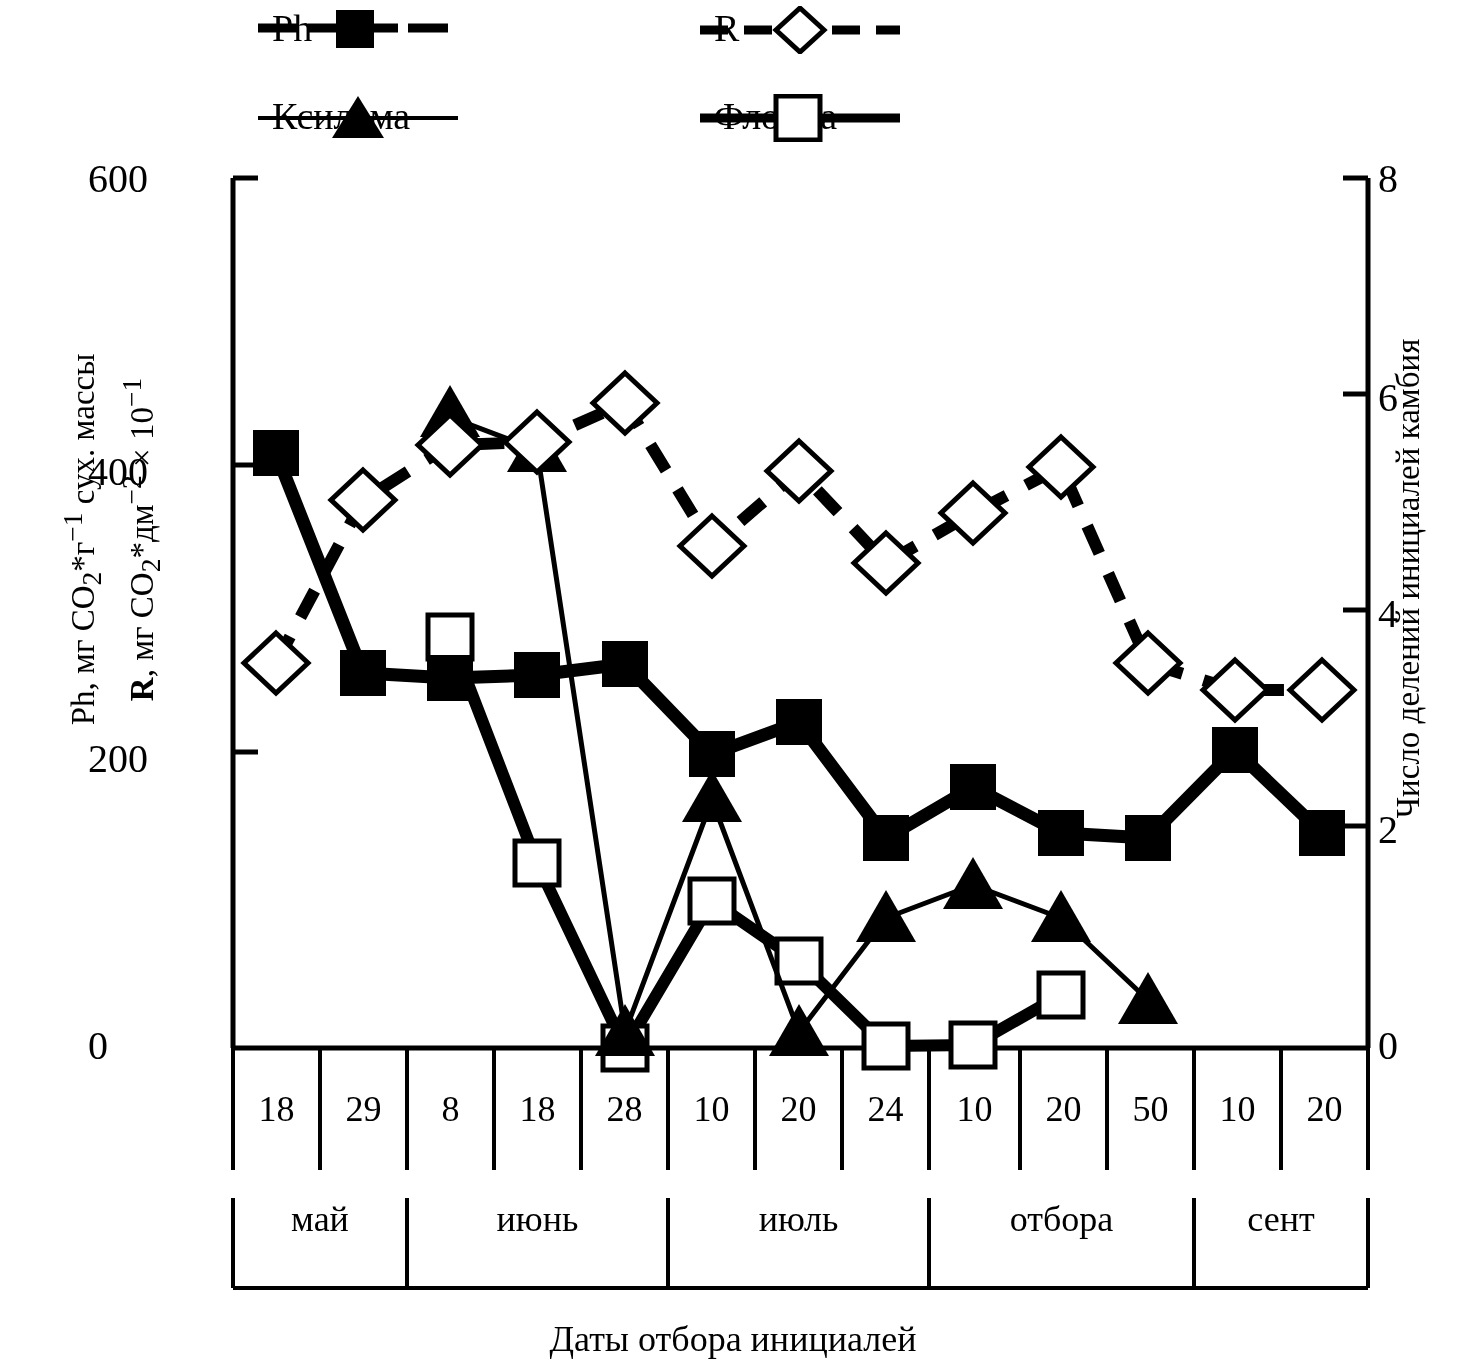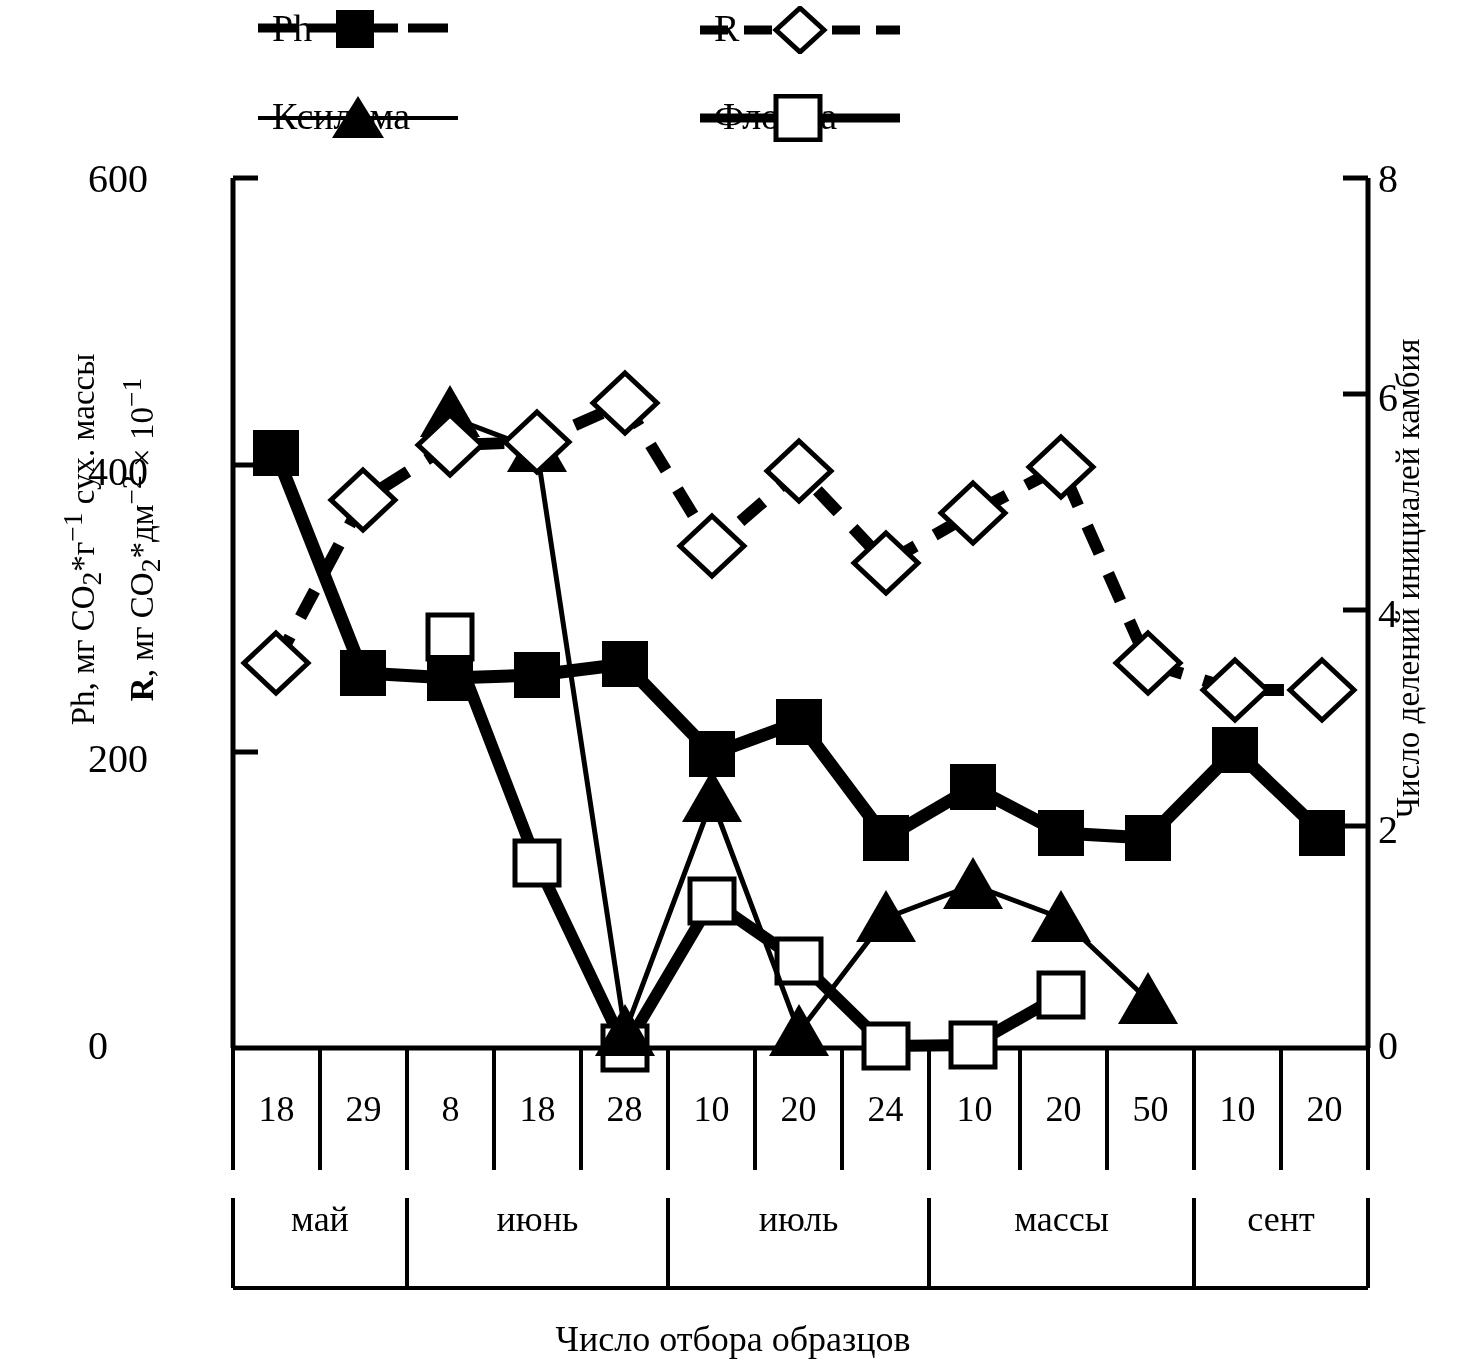--- a/index.html
+++ b/index.html
@@ -64,21 +64,21 @@
     </div>
   </div>
 
   <div class="ylabel-left">
     <div>Ph, мг CO<sub>2</sub>*г<sup>−1</sup> сух. массы</div>
     <div><b>R</b>, мг CO<sub>2</sub>*дм<sup>−2</sup> × 10<sup>−1</sup></div>
   </div>
 
   <div class="ylabel-right">Число делений инициалей камбия</div>
 
-  <div class="xlabel">Число отбора образцов</div>
+  <div class="xlabel">Даты отбора инициалей</div>
 
   <div class="tick-left" style="top:1022px;">0</div>
   <div class="tick-left" style="top:735px;">200</div>
   <div class="tick-left" style="top:448px;">400</div>
   <div class="tick-left" style="top:155px;">600</div>
 
   <div class="tick-right" style="top:1022px;">0</div>
   <div class="tick-right" style="top:806px;">2</div>
   <div class="tick-right" style="top:590px;">4</div>
   <div class="tick-right" style="top:374px;">6</div>
@@ -204,16 +204,16 @@
   <div class="daycell" style="left:842px;width:87px;">24</div>
   <div class="daycell" style="left:929px;width:91px;">10</div>
   <div class="daycell" style="left:1020px;width:87px;">20</div>
   <div class="daycell" style="left:1107px;width:87px;">50</div>
   <div class="daycell" style="left:1194px;width:87px;">10</div>
   <div class="daycell" style="left:1281px;width:87px;">20</div>
 
   <div class="monthcell" style="left:233px;width:174px;">май</div>
   <div class="monthcell" style="left:407px;width:261px;">июнь</div>
   <div class="monthcell" style="left:668px;width:261px;">июль</div>
-  <div class="monthcell" style="left:929px;width:265px;">массы</div>
+  <div class="monthcell" style="left:929px;width:265px;">отбора</div>
   <div class="monthcell" style="left:1194px;width:174px;">сент</div>
 
 </div>
 
 </body></html>

